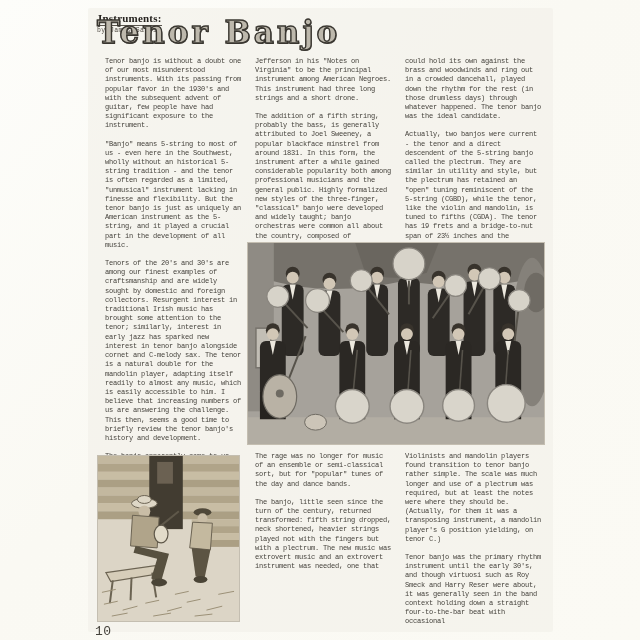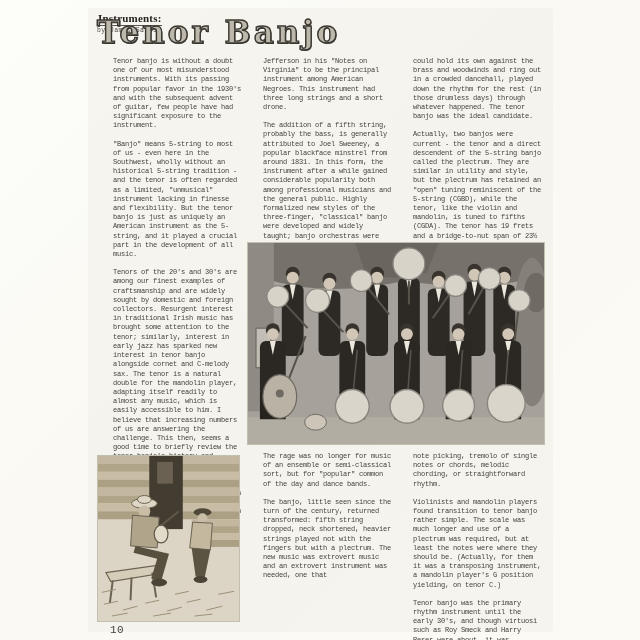--- a/index.html
+++ b/index.html
@@ -31,34 +31,34 @@
     font-weight:bold;font-size:31px;line-height:34px;letter-spacing:3px;
     color:#bdb8ac;
     -webkit-text-stroke:1.4px #3a3731;
     text-shadow:0.6px 0.6px 0 #3a3731, -0.4px -0.4px 0 #5a564e;
   }
   .col{
     position:absolute;top:57px;
     font-size:7px;line-height:9.2px;letter-spacing:-0.2px;
     color:#45423c;text-align:left;word-spacing:0;
   }
-  .col p{margin:0 0 9px 16px;}
+  .col p{margin:0 0 9px 8px;}
   .c1{left:97px;width:146px;}
   .c2{left:247px;width:146px;}
   .c3{left:397px;width:148px;}
   .c2b,.c3b{top:452px;}
   .photo{
     position:absolute;border:1px solid #c4beb1;box-sizing:border-box;background:#aaa69f;
   }
   .band{left:247px;top:242px;width:298px;height:203px;}
   .cabin{left:97px;top:455px;width:143px;height:167px;background:#dcd5c6;}
   .photo svg{display:block;width:100%;height:100%;}
   .pagenum{
-    position:absolute;left:110px;top:624px;
-    font-size:11px;color:#45423c;letter-spacing:.5px;
+    position:absolute;left:95px;top:624px;
+    font-size:13px;color:#45423c;letter-spacing:.5px;
   }
 </style>
 </head>
 <body>
 
 <div class="page">
   <div class="scan-tint"></div>
 
   <div class="masthead">
     <div class="section">Instruments:</div>
@@ -210,26 +210,25 @@
       <g fill="#d9d5cb" stroke="#8a867f" stroke-width="1.4">
         <circle cx="105" cy="165" r="17"></circle>
           <circle cx="160" cy="165" r="17"></circle>
         <circle cx="212" cy="164" r="16"></circle>
           <circle cx="260" cy="162" r="19"></circle>
       </g>
     </svg>
   </div>
 
   <div class="col c2 c2b">
-    <p>The rage was no longer for music of an ensemble or semi-classical sort, but for "popular" common of the day and dance bands.</p>
+    <p>The rage was no longer for music of an ensemble or semi-classical sort, but for "popular" tunes of the day and dance bands.</p>
     <p>The banjo, little seen since the turn of the century, returned transformed:  fifth string dropped, neck shortened, heavier strings played not with the fingers but with a plectrum.  The new music was extrovert music and an extrovert instrument was needed, one that</p>
   </div>
 
   <div class="col c3 c3b">
-    <p>note picking, tremolo of single notes or chords, melodic chording, or straightforward rhythm.</p>
     <p>Violinists and mandolin players found transition to tenor banjo rather simple.  The scale was much longer and use of a plectrum was required, but at least the notes were where they should be.  (Actually, for them it was a transposing instrument, a mandolin player's G position yielding, on tenor C.)</p>
     <p>Tenor banjo was the primary rhythm instrument until the early 30's, and though virtuosi such as Roy Smeck and Harry Reser were about, it was generally seen in the band context holding down a straight four-to-the-bar beat with occasional</p>
   </div>
 
   <div class="photo cabin" role="img" aria-label="Engraving of two men outside a log cabin, one seated on a bench playing a banjo for the other">
     <svg viewBox="0 0 143 167" preserveAspectRatio="none">
       <rect width="143" height="167" fill="#dcd5c6"></rect>
       <g>
         <rect x="0" y="0" width="143" height="8" fill="#c3b89f"></rect>
           <rect x="0" y="8" width="143" height="8" fill="#b0a489"></rect>

